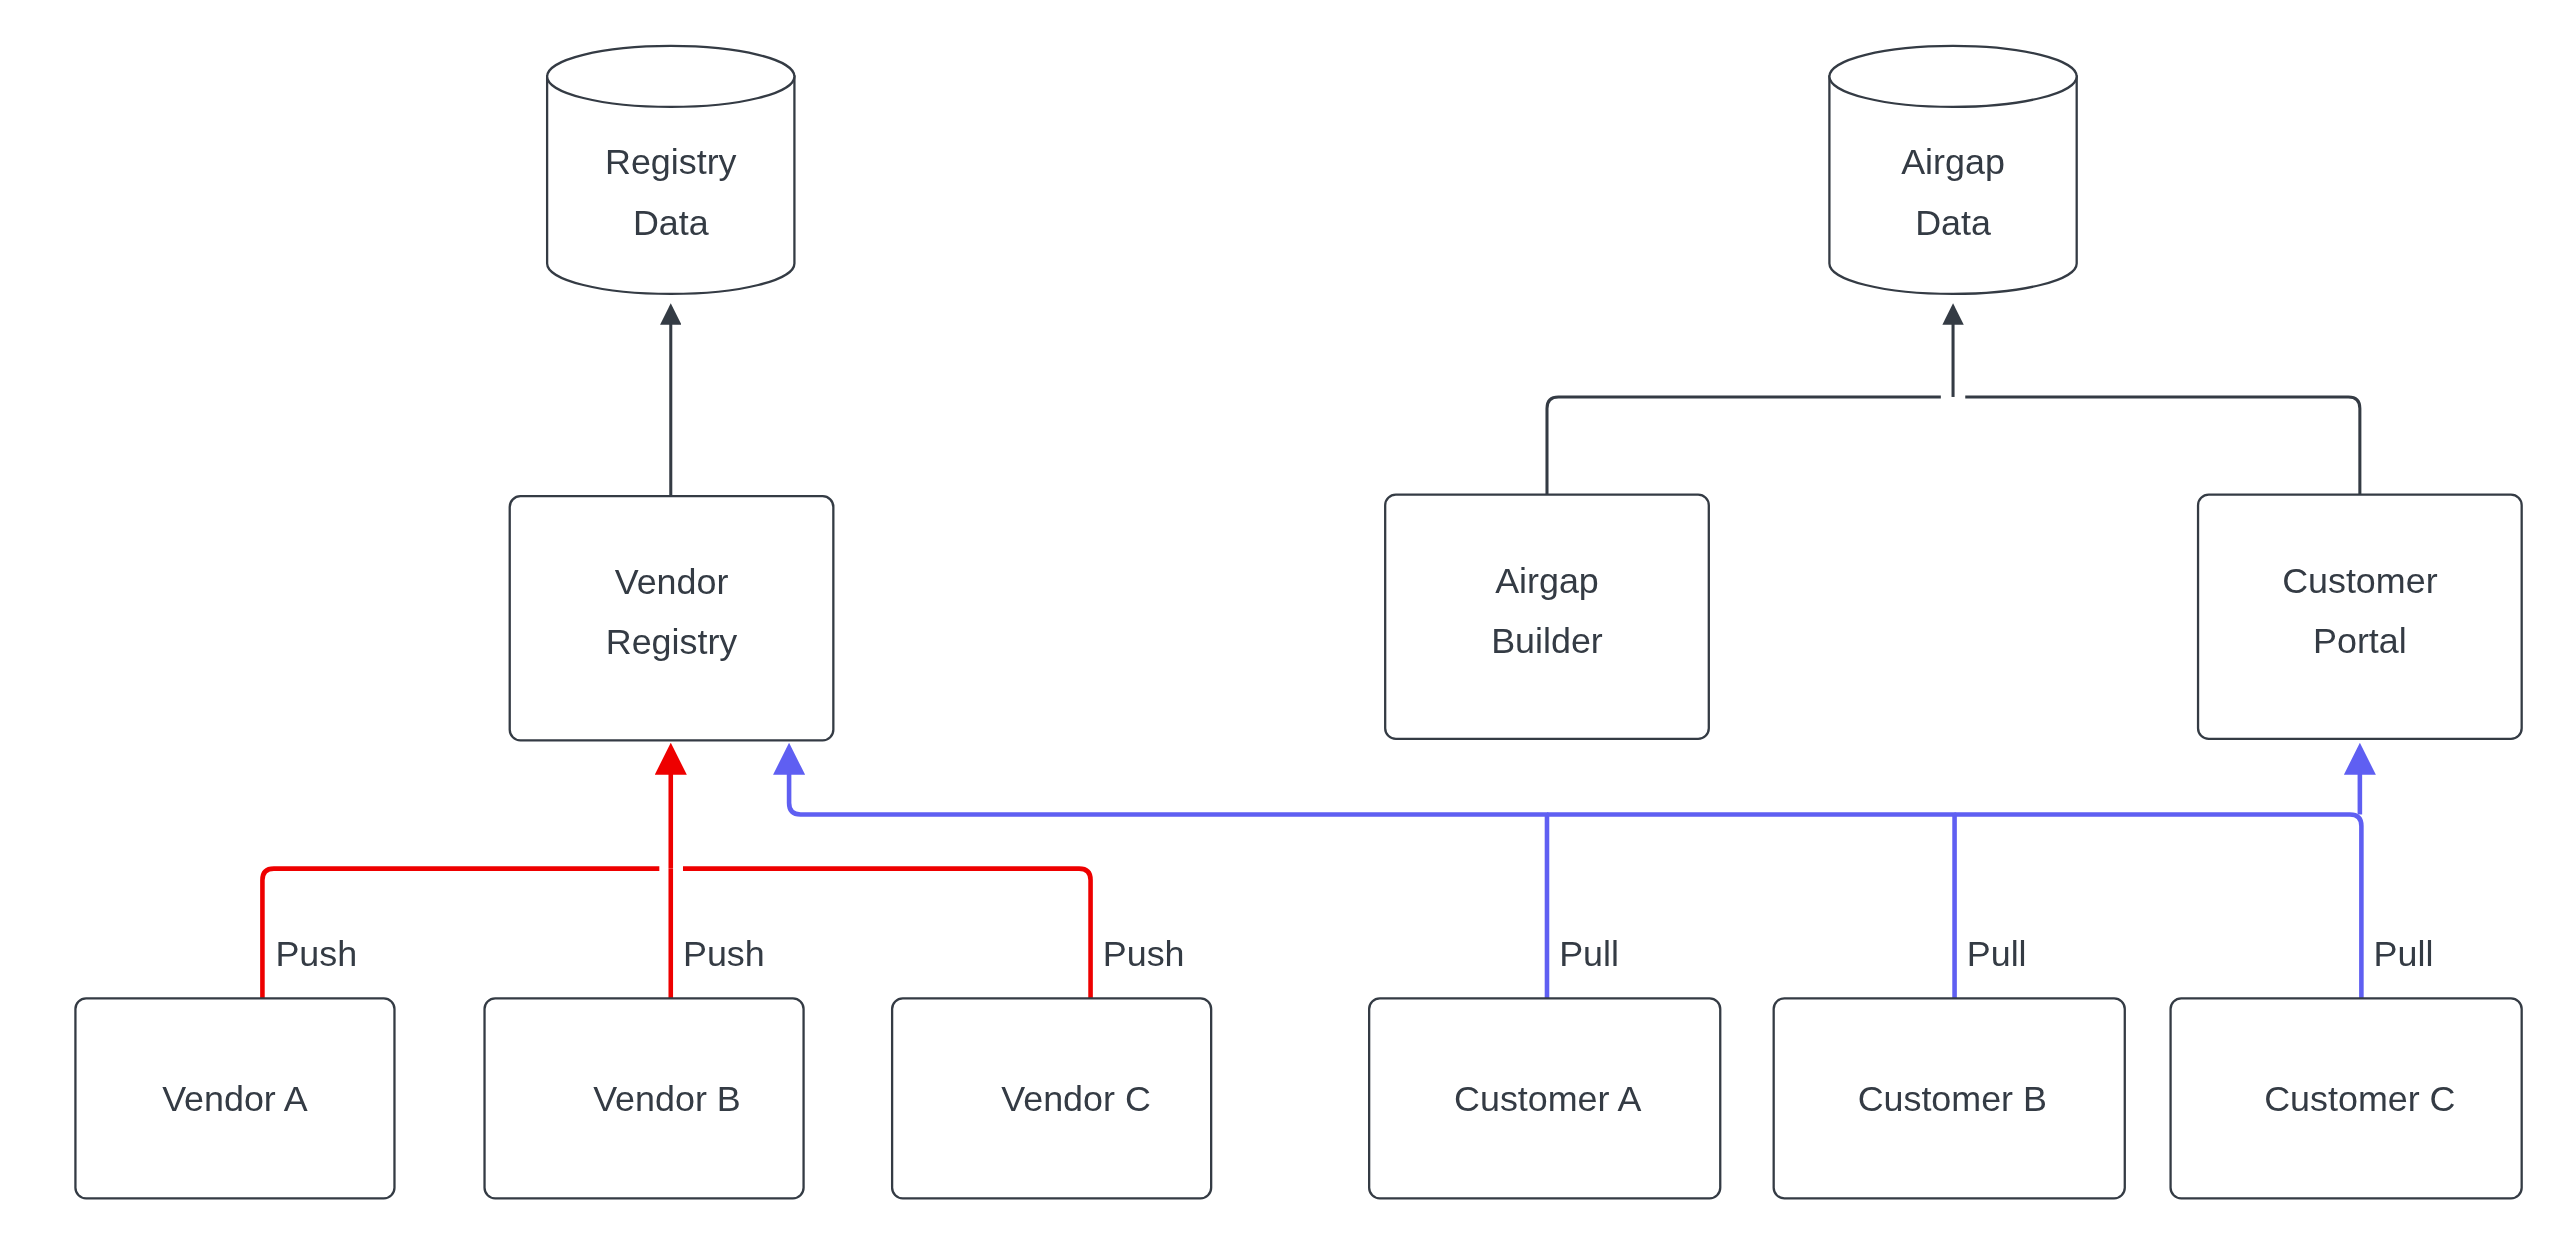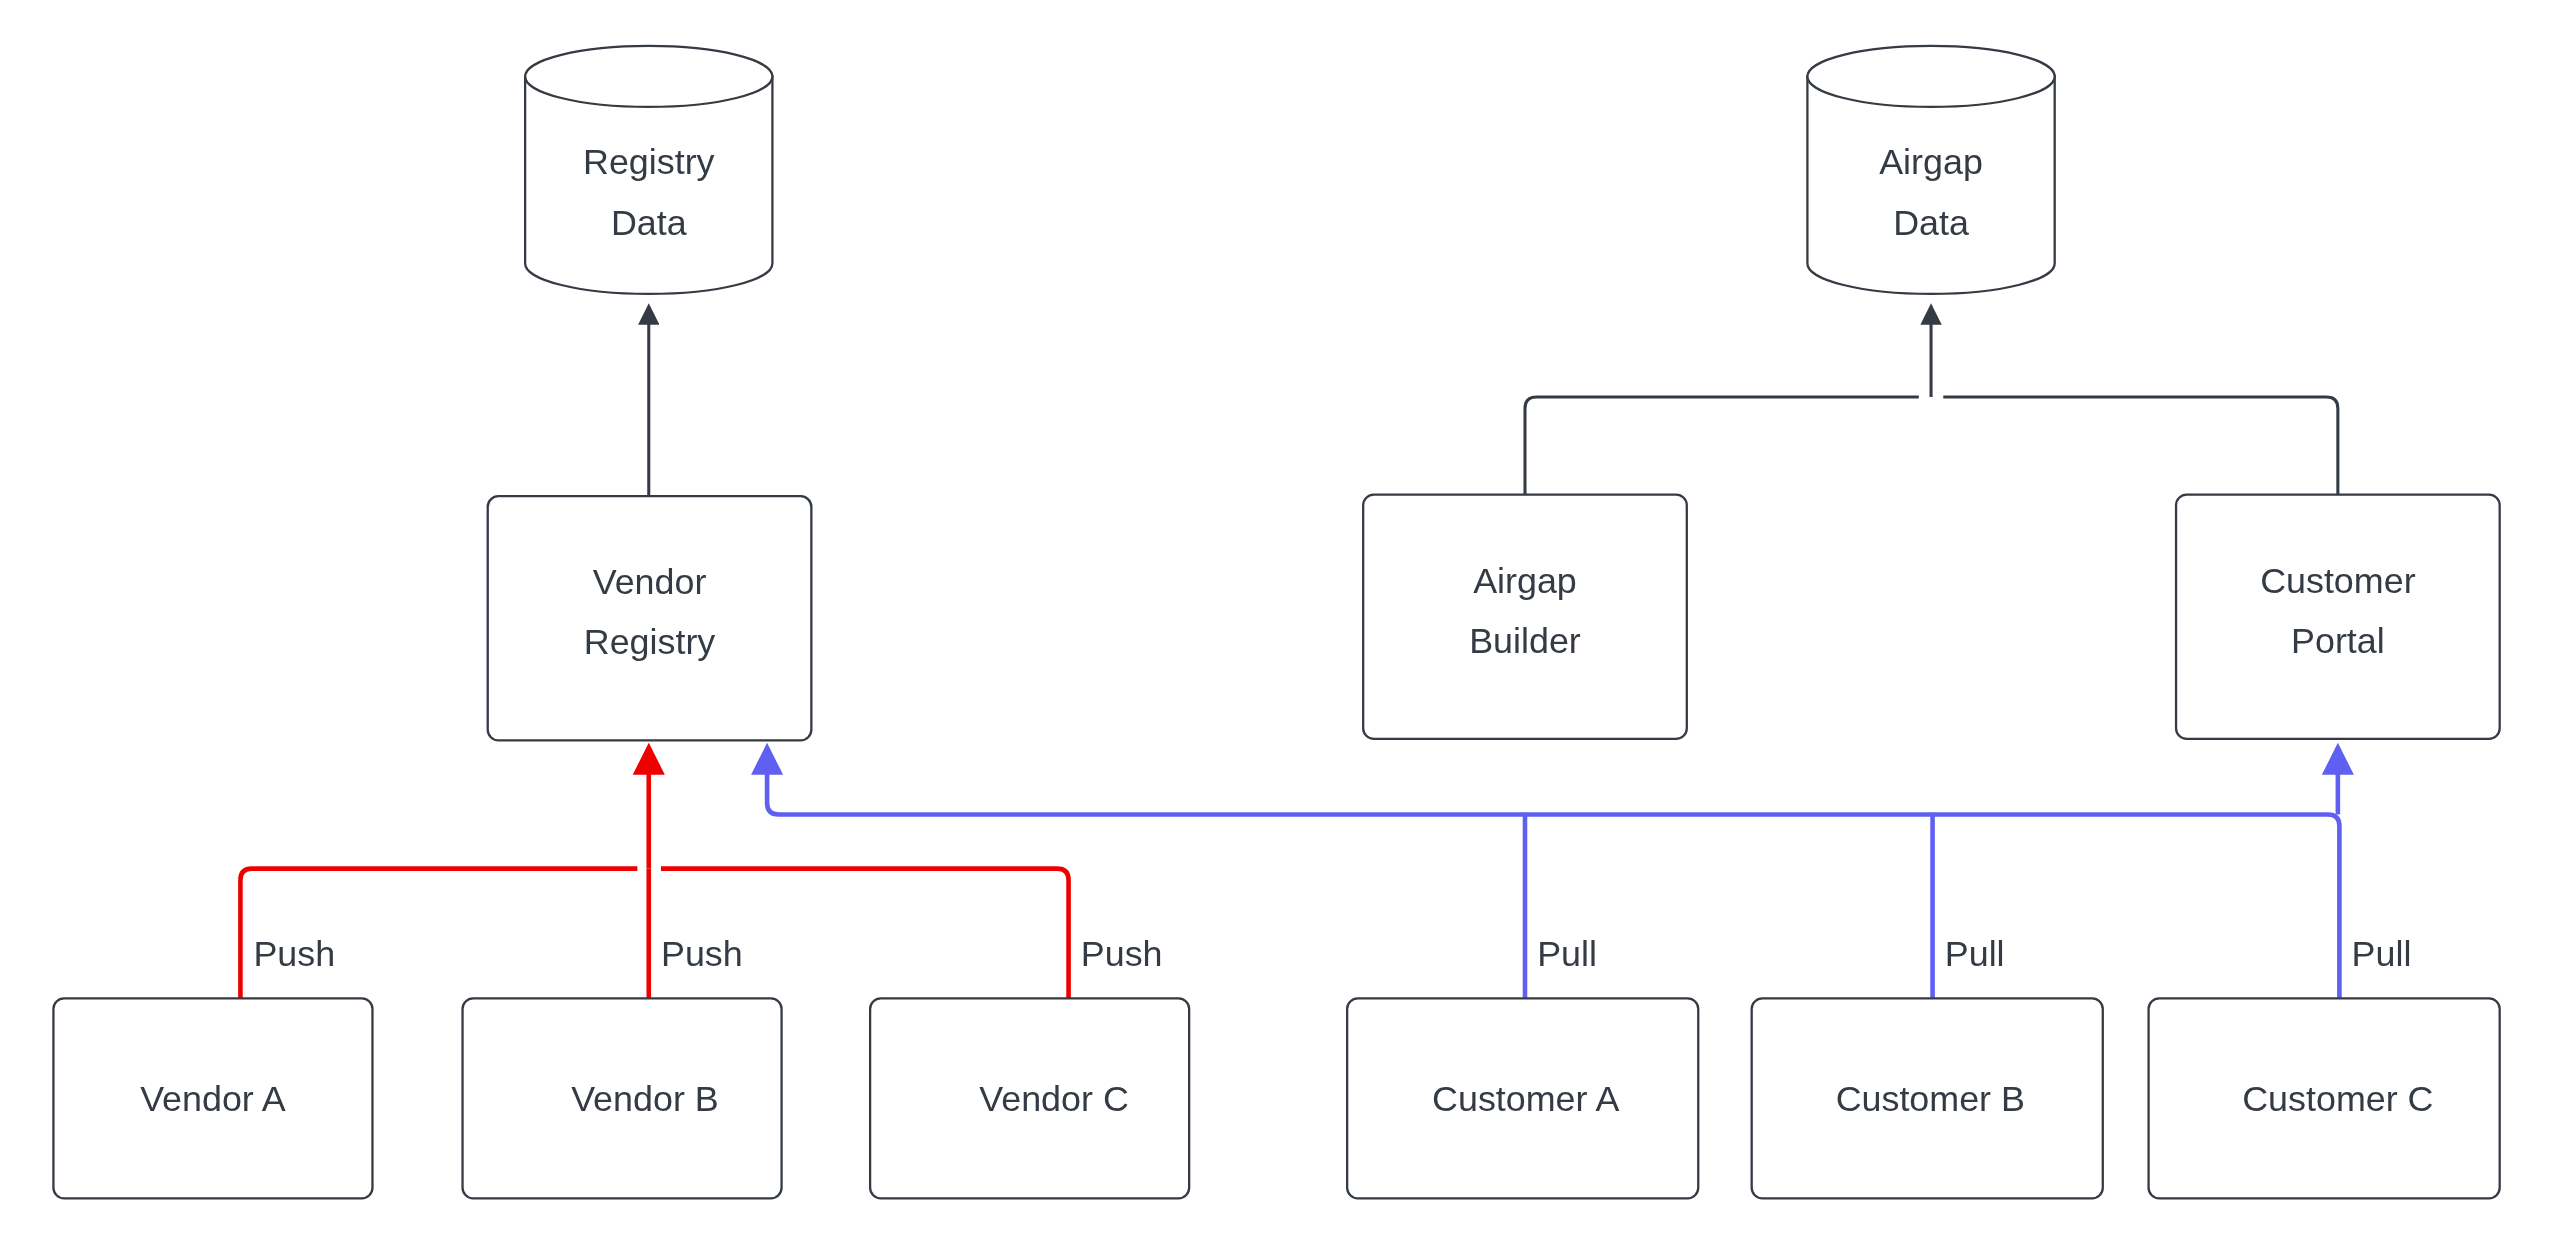--- a/index.html
+++ b/index.html
@@ -11,20 +11,21 @@
     width: 2576px;
     height: 1258px;
     overflow: hidden;
     font-family: "Liberation Sans", sans-serif;
   }
   #diagram-root {
     position: relative;
     width: 2344px;
     height: 1258px;
     background: #ffffff;
+    margin-left: 22px;
   }
   svg#diagram-canvas {
     position: absolute;
     left: 0;
     top: 0;
     width: 2576px;
     height: 1258px;
     display: block;
   }
   .node-shape {

